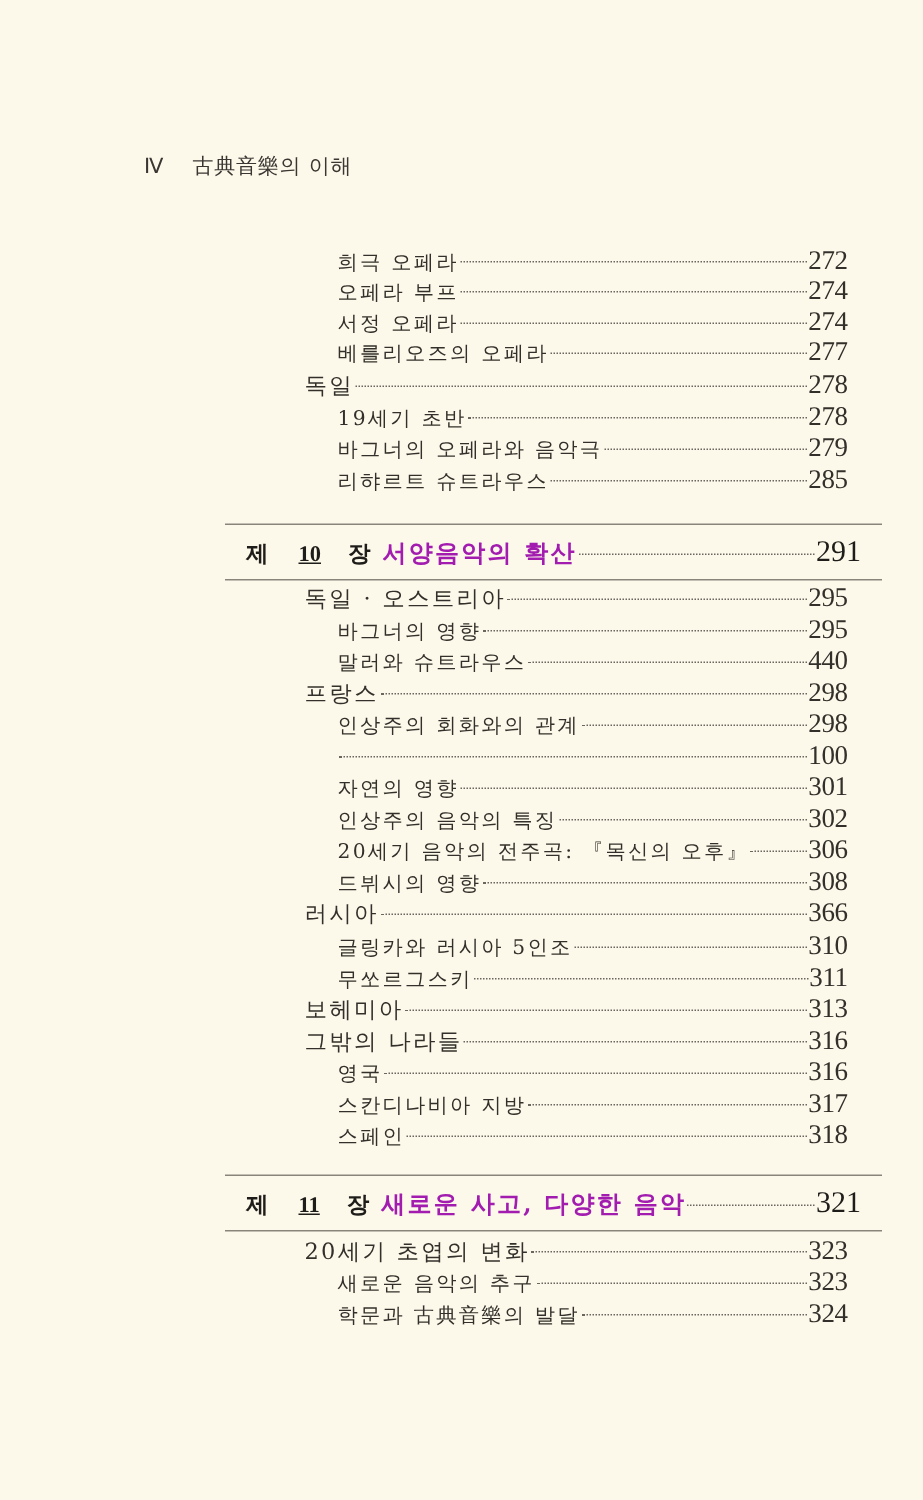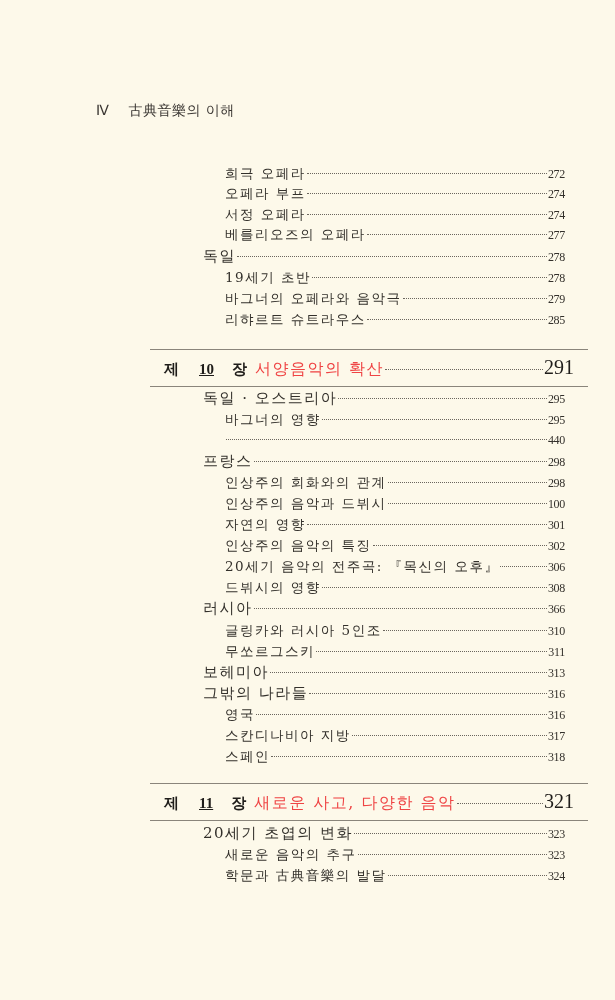--- a/index.html
+++ b/index.html
@@ -51,21 +51,21 @@
     }
     .entry .leader {
       flex: 1;
       border-bottom: 1.5px dotted #6b665e;
       margin: 0 1px;
       transform: translateY(-4px);
       min-width: 10px;
     }
     .entry .page {
       font-family: "Liberation Serif", serif;
-      font-size: 12px;
+      font-size: 18px;
       white-space: nowrap;
       letter-spacing: -0.3px;
     }
     .chapter {
       position: absolute;
       left: 150px;
       right: 27px;
       height: 36px;
       border-top: 1px solid #8a857b;
       border-bottom: 1px solid #8a857b;
@@ -82,25 +82,25 @@
     .chapter .ch-pre, .chapter .ch-num, .chapter .ch-post {
       font-weight: bold;
       font-size: 15px;
       color: #1f1d1a;
       white-space: nowrap;
     }
     .chapter .ch-pre { margin-right: 20px; }
     .chapter .ch-num { font-family: "Liberation Serif", serif; margin-right: 18px; text-decoration: underline; }
     .chapter .ch-post { margin-right: 8px; }
     .chapter .ch-title {
-      font-weight: normal;
+      font-weight: bold;
       font-size: 16px;
       letter-spacing: 1.5px;
       white-space: nowrap;
-      color: #ef4444;
+      color: #a21caf;
     }
     .chapter .leader {
       flex: 1;
       border-bottom: 1.5px dotted #6b665e;
       margin: 0 1px;
       transform: translateY(-4px);
     }
     .chapter .page {
       font-family: "Liberation Serif", serif;
       font-size: 20px;
@@ -173,35 +173,35 @@
     <span class="title">독일 · 오스트리아</span>
     <span class="leader"></span>
     <span class="page">295</span>
   </div>
   <div class="entry lvl2" style="top:409px">
     <span class="title">바그너의 영향</span>
     <span class="leader"></span>
     <span class="page">295</span>
   </div>
   <div class="entry lvl2" style="top:430px">
+    <span class="title">말러와 슈트라우스</span>
     <span class="leader"></span>
     <span class="page">440</span>
   </div>
   <div class="entry lvl1" style="top:451px">
     <span class="title">프랑스</span>
     <span class="leader"></span>
     <span class="page">298</span>
   </div>
   <div class="entry lvl2" style="top:472px">
     <span class="title">인상주의 회화와의 관계</span>
     <span class="leader"></span>
     <span class="page">298</span>
   </div>
   <div class="entry lvl2" style="top:493px">
-    <span class="title">인상주의 음악과 드뷔시</span>
     <span class="leader"></span>
     <span class="page">100</span>
   </div>
   <div class="entry lvl2" style="top:514px">
     <span class="title">자연의 영향</span>
     <span class="leader"></span>
     <span class="page">301</span>
   </div>
   <div class="entry lvl2" style="top:535px">
     <span class="title">인상주의 음악의 특징</span>

